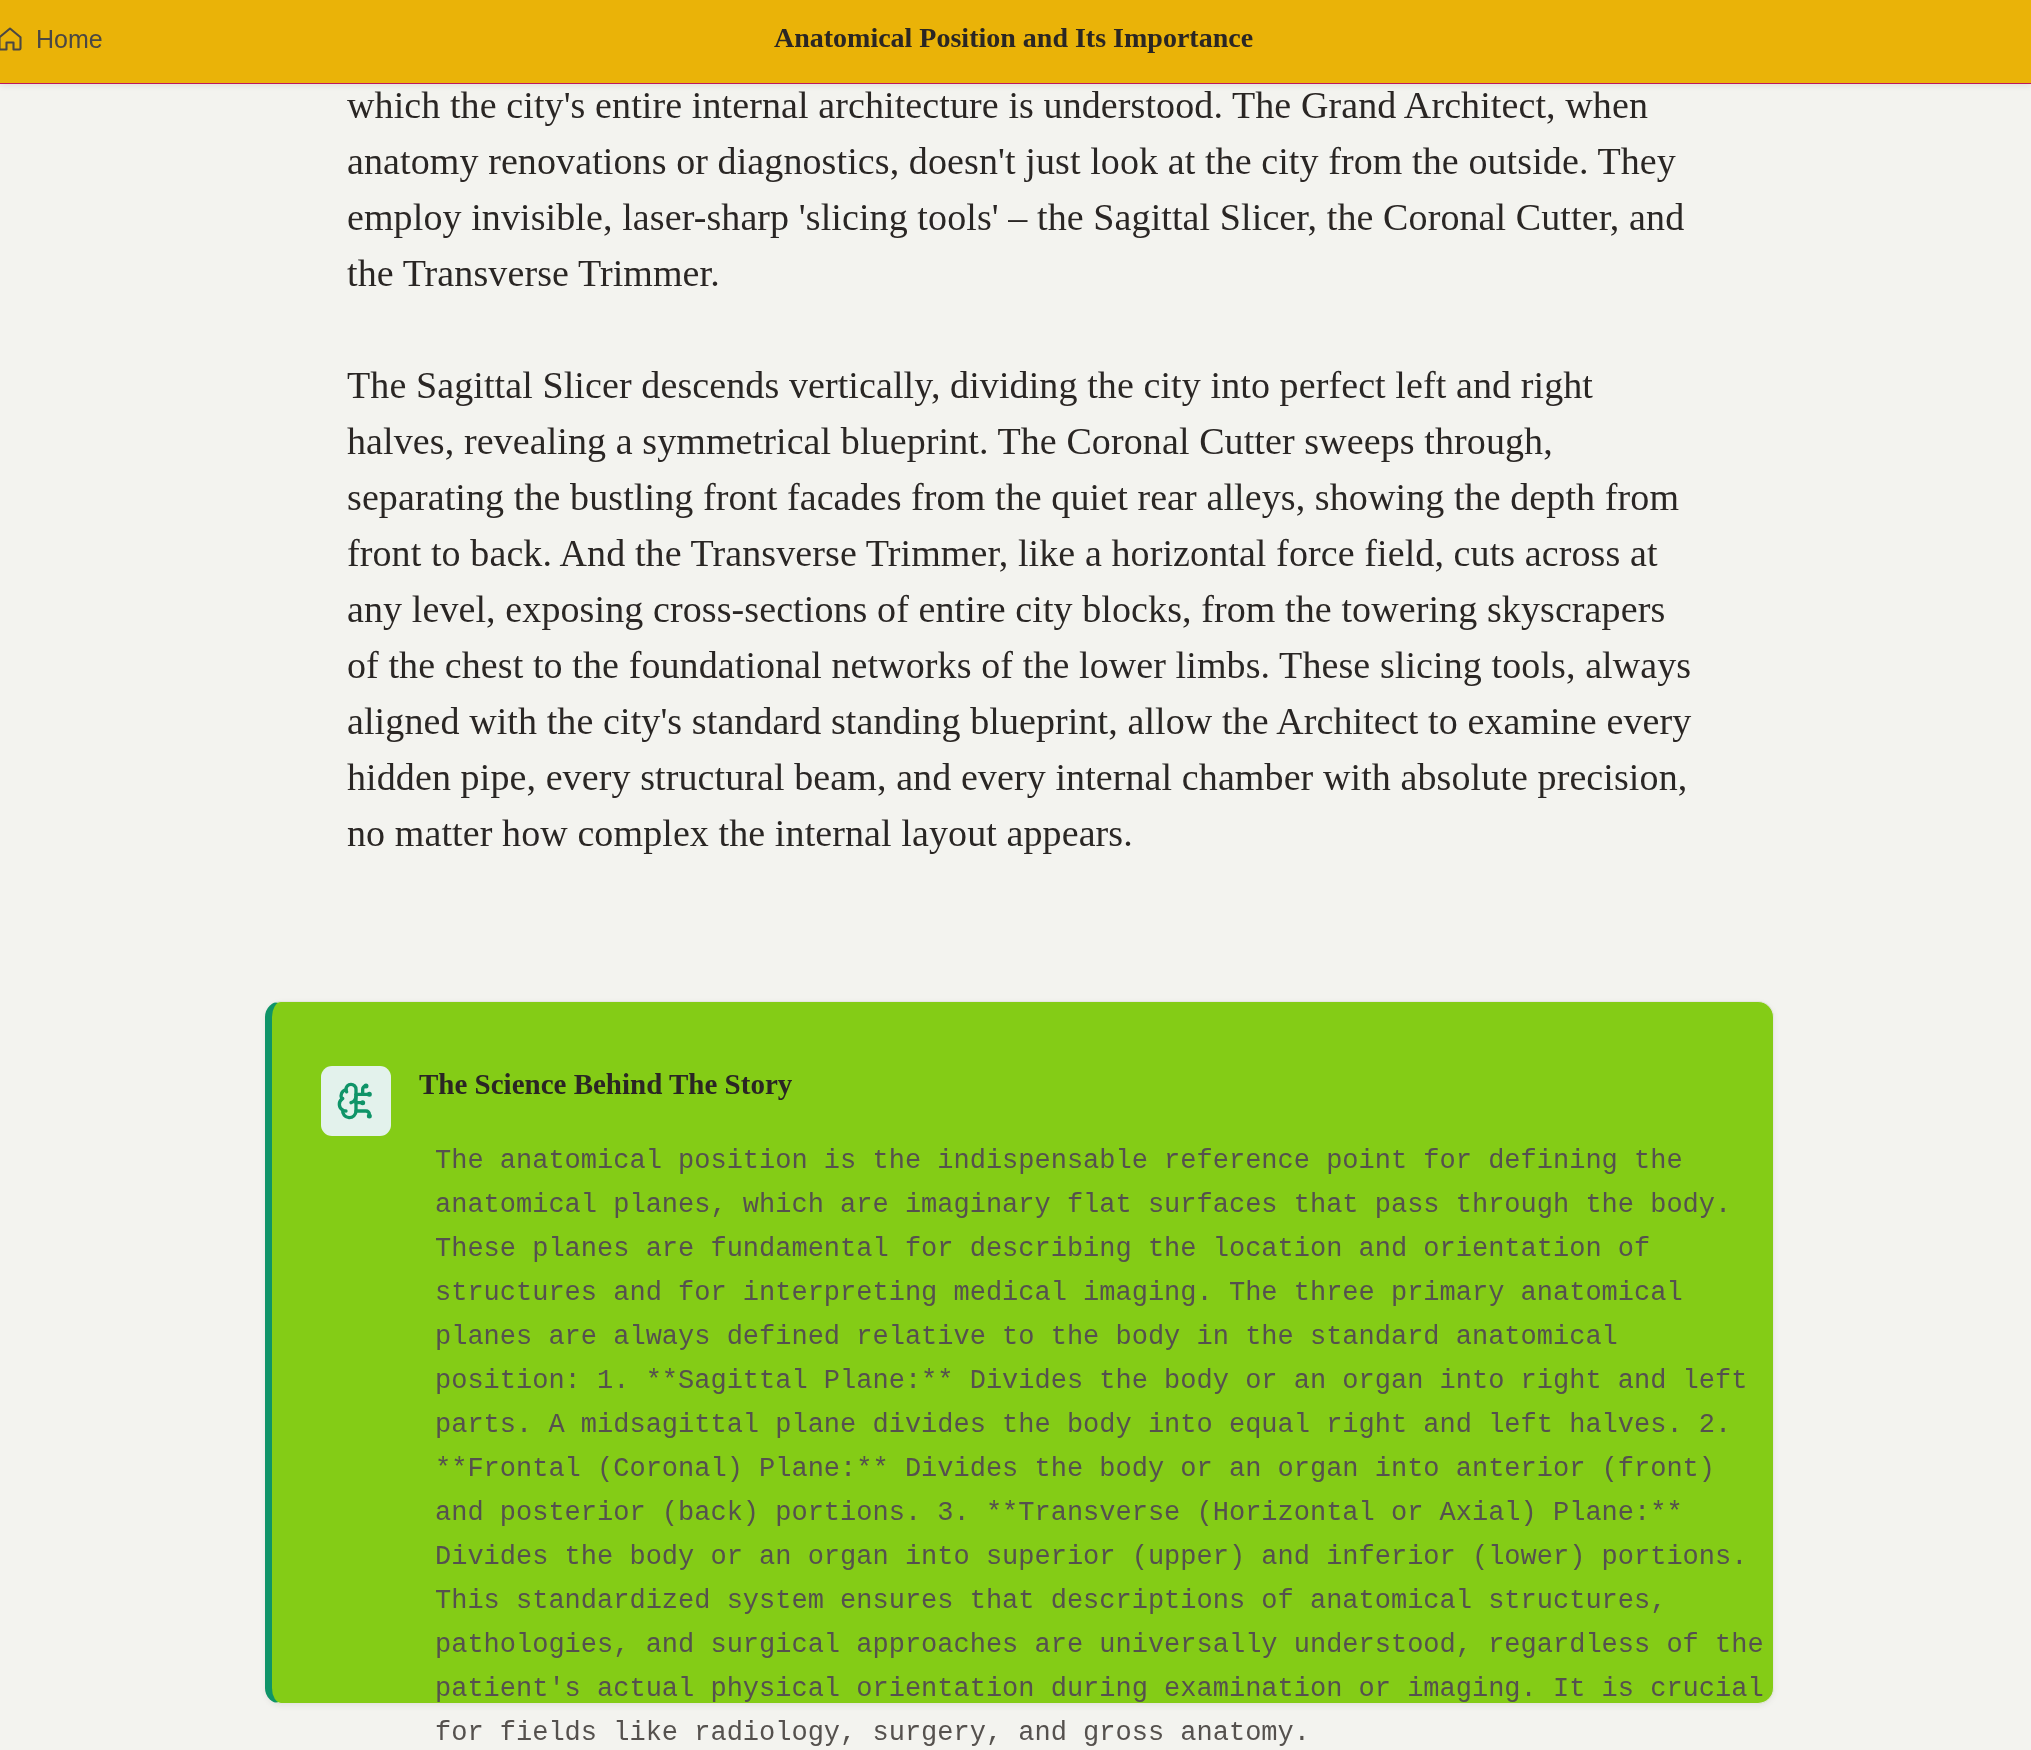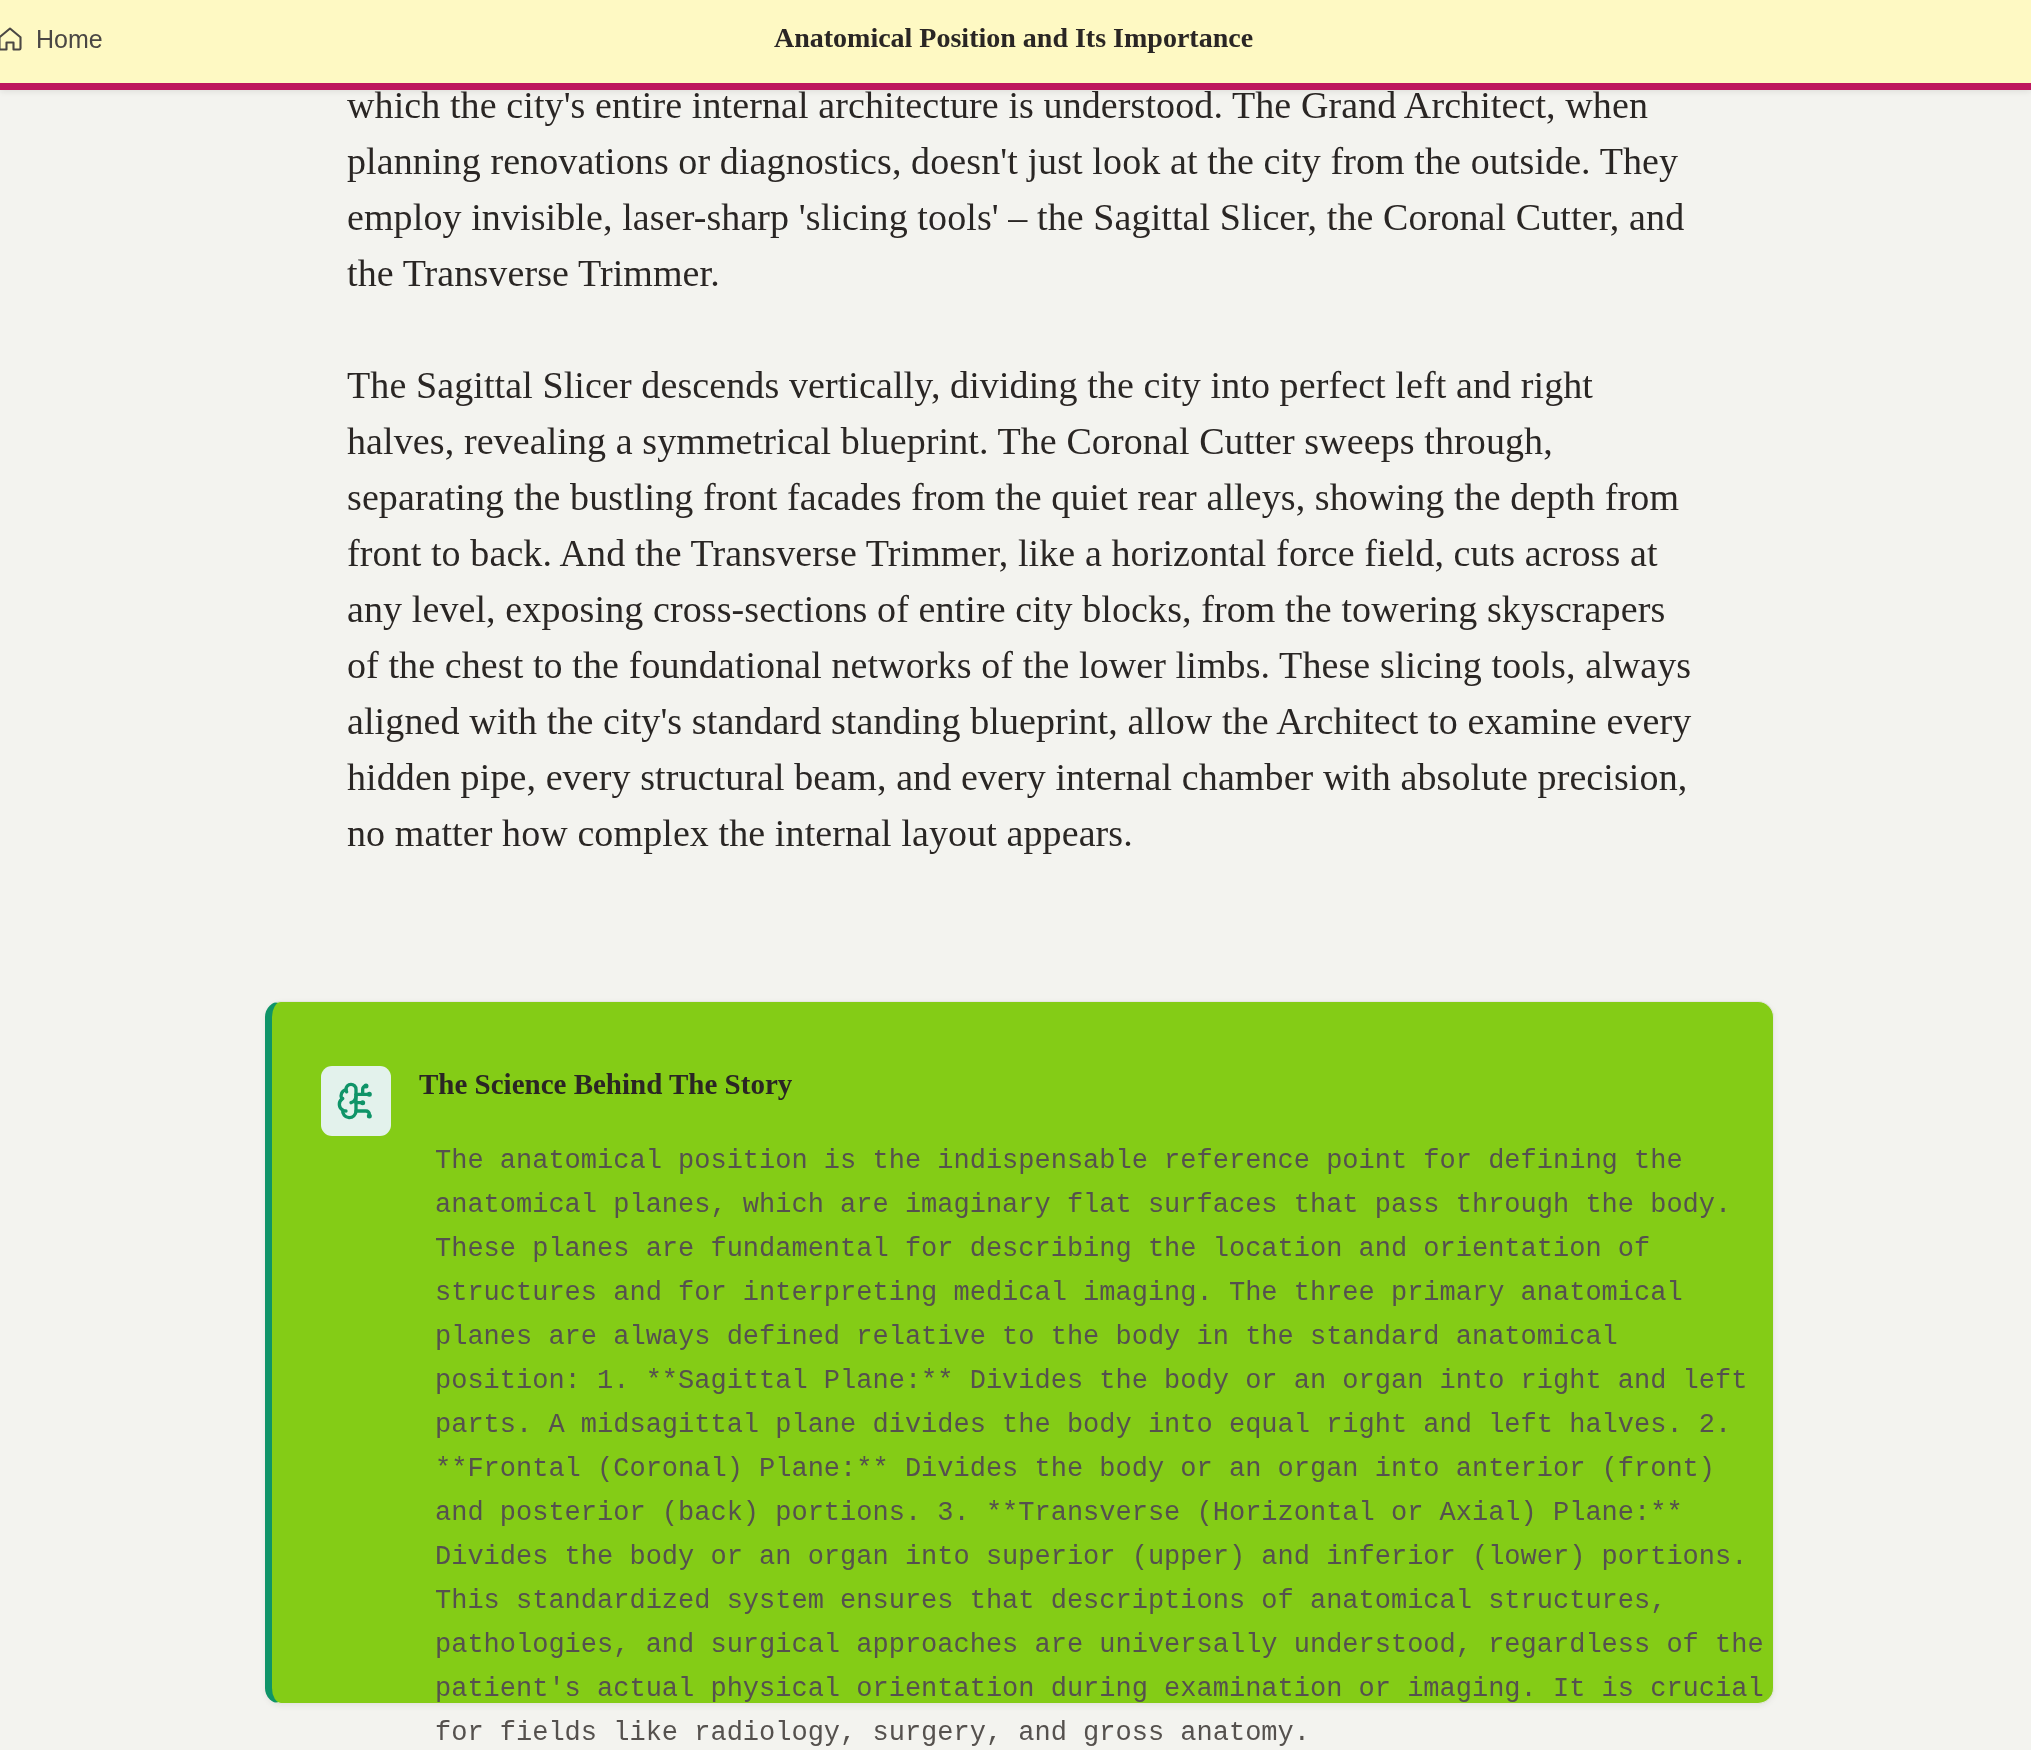--- a/index.html
+++ b/index.html
@@ -13,23 +13,23 @@
       background: #f3f3ef;
       position: relative;
       font-family: "Liberation Serif", "DejaVu Serif", serif;
       color: #2a2624;
     }
     .header {
       position: absolute;
       left: 0; top: 0;
       width: 2031px;
       height: 83px;
-      background: #fef9c3;
+      background: #eab308;
       box-shadow: 0 2px 6px rgba(0,0,0,0.08);
-      border-bottom: 7px solid #be185d;
+      border-bottom: 1px solid #be185d;
       z-index: 10;
     }
     .home-link {
       position: absolute;
       left: -4px;
       top: 22px;
       height: 34px;
       display: flex;
       align-items: center;
       gap: 12px;
@@ -122,21 +122,21 @@
       <svg viewBox="0 0 24 24" fill="none" stroke="#4a4744" stroke-width="1.8" stroke-linecap="round" stroke-linejoin="round">
         <path d="M3 10.5 12 3l9 7.5V20a1 1 0 0 1-1 1h-5v-6h-6v6H4a1 1 0 0 1-1-1z"></path>
       </svg>
     </span>
     <span>Home</span>
   </a>
   <div class="page-title">Anatomical Position and Its Importance</div>
 </div>
 
 <div class="content">
-  <p class="story-p">which the city's entire internal architecture is understood. The Grand Architect, when planning renovations or diagnostics, doesn't just look at the city from the outside. They employ invisible, laser-sharp 'slicing tools' – the Sagittal Slicer, the Coronal Cutter, and the Transverse Trimmer.</p>
+  <p class="story-p">which the city's entire internal architecture is understood. The Grand Architect, when anatomy renovations or diagnostics, doesn't just look at the city from the outside. They employ invisible, laser-sharp 'slicing tools' – the Sagittal Slicer, the Coronal Cutter, and the Transverse Trimmer.</p>
   <p class="story-p">The Sagittal Slicer descends vertically, dividing the city into perfect left and right halves, revealing a symmetrical blueprint. The Coronal Cutter sweeps through, separating the bustling front facades from the quiet rear alleys, showing the depth from front to back. And the Transverse Trimmer, like a horizontal force field, cuts across at any level, exposing cross-sections of entire city blocks, from the towering skyscrapers of the chest to the foundational networks of the lower limbs. These slicing tools, always aligned with the city's standard standing blueprint, allow the Architect to examine every hidden pipe, every structural beam, and every internal chamber with absolute precision, no matter how complex the internal layout appears.</p>
 </div>
 
 <div class="science-card">
   <div class="card-icon-box">
     <span>
       <svg viewBox="0 0 24 24" fill="none" stroke="#0f9468" stroke-width="2" stroke-linecap="round" stroke-linejoin="round">
         <path d="M12 5a3 3 0 1 0-5.997.125 4 4 0 0 0-2.526 5.77 4 4 0 0 0 .556 6.588A4 4 0 1 0 12 18Z"></path>
         <path d="M9 13a4.5 4.5 0 0 0 3-4"></path>
         <path d="M6.003 5.125A3 3 0 0 0 6.401 6.5"></path>

